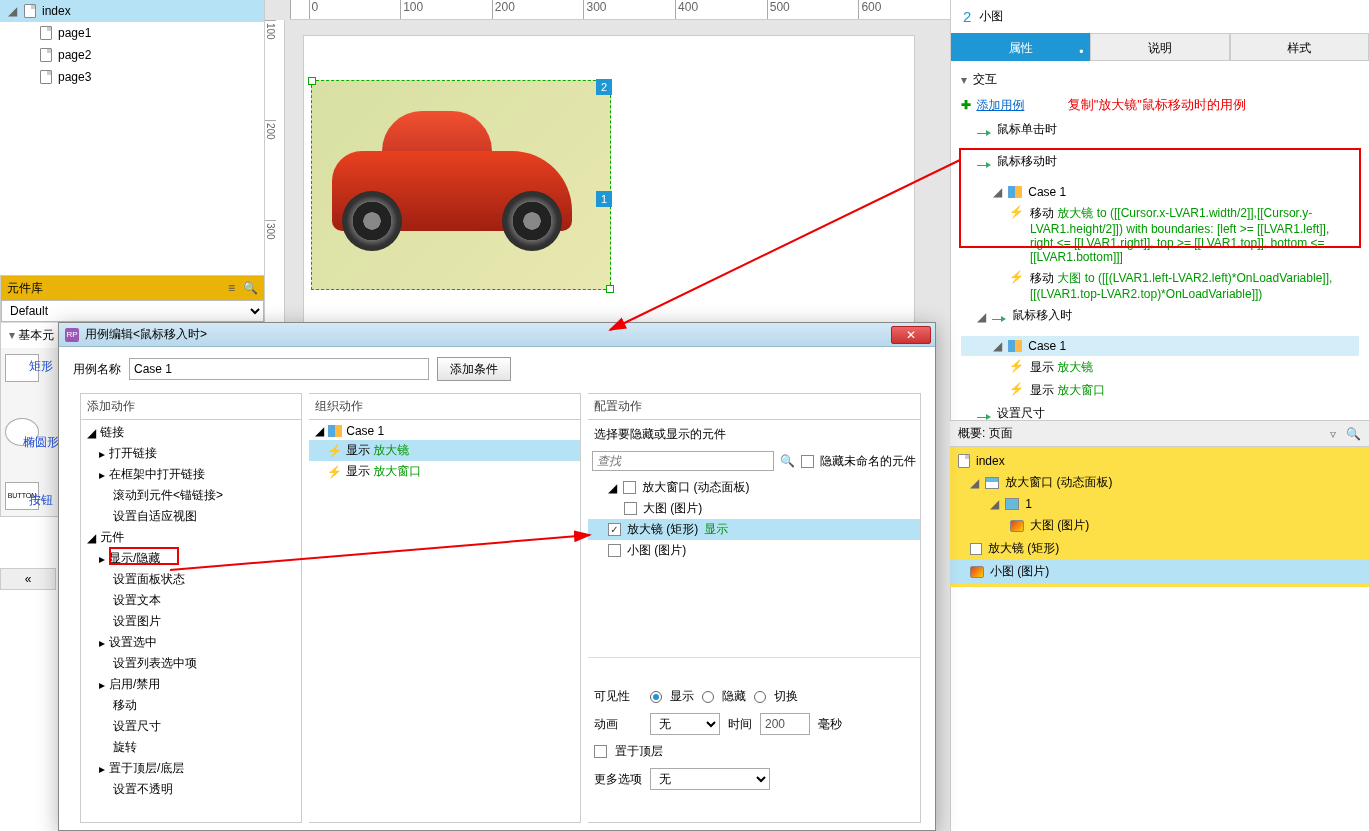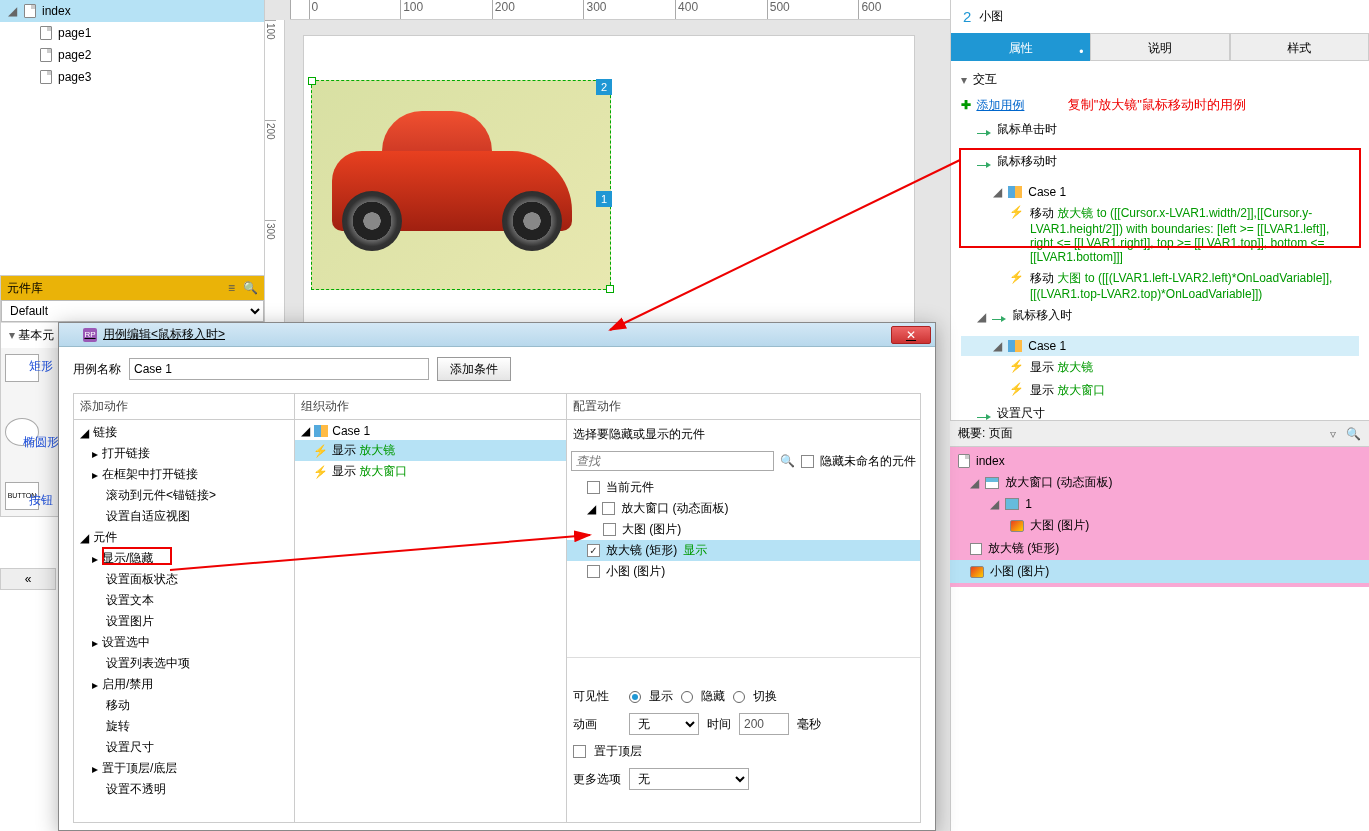--- a/index.html
+++ b/index.html
@@ -65,47 +65,47 @@
 .event-icon::after { content:''; position:absolute; right:0; top:2px; width:0; height:0; border-left:5px solid #3a6; border-top:3px solid transparent; border-bottom:3px solid transparent; }
 .case-row { padding:3px 4px 3px 32px; display:flex; align-items:center; gap:6px; background:#d4eef9; }
 .case-row.nobg { background:transparent; }
 .case-icon { width:14px; height:12px; background:linear-gradient(90deg,#5ad 50%,#fb4 50%); display:inline-block; }
 .action-row { padding:3px 4px 3px 48px; display:flex; align-items:flex-start; gap:6px; }
 .bolt { color:#888; }
 .green { color:#090; }
 .red-box { border:2px solid #e00; position:absolute; }
 
 
-.outline-panel { position:absolute; right:0; top:420px; width:419px; background:#f9a8d4; border-top:1px solid #ccc; }
+.outline-panel { position:absolute; right:0; top:420px; width:419px; background:#fde047; border-top:1px solid #ccc; }
 .outline-header { background:#eee; padding:4px 8px; display:flex; align-items:center; justify-content:space-between; border-bottom:1px solid #ccc; }
 .outline-header-icons { display:flex; gap:10px; color:#777; }
 .outline-body { padding:4px 0; }
 .outline-row { padding:3px 8px; display:flex; align-items:center; gap:6px; cursor:pointer; }
 .outline-row.lvl1 { padding-left:20px; }
 .outline-row.lvl2 { padding-left:40px; }
 .outline-row.lvl3 { padding-left:60px; }
 .outline-row.selected { background:#b6e2f5; }
 .out-icon { width:14px; height:12px; display:inline-block; border:1px solid #888; background:#fff; }
 .out-icon.panel { background:linear-gradient(180deg,#6bd 40%,#fff 40%); }
 .out-icon.img { background:linear-gradient(135deg,#e84020,#ffcc00); border-radius:2px; }
 .out-icon.state { background:#6bd; }
 .chk { width:12px; height:12px; border:1px solid #888; display:inline-block; background:#fff; }
 
 
 .dialog { position:absolute; left:58px; top:322px; width:878px; height:509px; background:#fff; border:1px solid #888; box-shadow:0 4px 20px rgba(0,0,0,0.3); }
-.dlg-title { height:24px; background:linear-gradient(180deg,#d4e8f5,#b8d8ec); display:flex; align-items:center; justify-content:space-between; padding:0 4px 0 24px; border-bottom:1px solid #9bc;text-decoration:underline; }
+.dlg-title { height:24px; background:linear-gradient(180deg,#d4e8f5,#b8d8ec); display:flex; align-items:center; justify-content:space-between; padding:0 4px 0 6px; border-bottom:1px solid #9bc; }
 .dlg-title-left { display:flex; align-items:center; gap:6px; }
 .dlg-app-icon { width:14px; height:14px; background:#9b59b6; border-radius:2px; color:#fff; font-size:8px; text-align:center; line-height:14px; }
 .dlg-close { width:40px; height:18px; background:linear-gradient(180deg,#e66,#c33); color:#fff; text-align:center; border-radius:2px; border:1px solid #a22; cursor:pointer; line-height:16px; }
 .dlg-body { padding:10px 14px; height:calc(100% - 24px); }
 .dlg-name-row { display:flex; align-items:center; gap:8px; margin-bottom:12px; }
 .dlg-name-row input { width:300px; height:22px; border:1px solid #aaa; padding:0 4px; }
 .dlg-btn { height:24px; padding:0 12px; background:linear-gradient(180deg,#fff,#e5e5e5); border:1px solid #999; cursor:pointer; }
 .dlg-cols { display:flex; gap:0; height:430px; }
-.dlg-col { border:1px solid #ccc; display:flex; flex-direction:column; }
+.dlg-col { border:1px solid #ccc; display:flex; flex-direction:column;margin-left:7px; }
 .dlg-col.c1 { width:222px; }
 .dlg-col.c2 { width:272px; border-left:none; }
 .dlg-col.c3 { flex:1; border-left:none; }
 .dlg-col-h { padding:4px 6px; color:#444; }
 .dlg-col-body { flex:1; border-top:1px solid #ccc; overflow:auto; padding:2px 0; }
 .tree-row { padding:2px 6px; display:flex; align-items:center; gap:4px; cursor:pointer; }
 .tree-row.lvl1 { padding-left:18px; }
 .tree-row.selected { background:#b6e2f5; }
 .dlg-search { display:flex; gap:6px; padding:4px; align-items:center; }
 .dlg-search input { flex:1; height:20px; border:1px solid #aaa; padding:0 4px; font-style:italic; color:#888; }
@@ -390,25 +390,25 @@
           <div class="tree-row lvl1">
               <span>▸</span>
               <span>启用/禁用</span>
             </div>
           <div class="tree-row lvl1">
               <span style="width:10px"></span>
               <span>移动</span>
             </div>
           <div class="tree-row lvl1">
               <span style="width:10px"></span>
+              <span>设置尺寸</span>
+            </div>
+          <div class="tree-row lvl1">
+              <span style="width:10px"></span>
               <span>旋转</span>
-            </div>
-          <div class="tree-row lvl1">
-              <span style="width:10px"></span>
-              <span>设置尺寸</span>
             </div>
           <div class="tree-row lvl1">
               <span>▸</span>
               <span>置于顶层/底层</span>
             </div>
           <div class="tree-row lvl1">
               <span style="width:10px"></span>
               <span>设置不透明</span>
             </div>
           <div class="tree-row lvl1">
@@ -440,24 +440,20 @@
         <div class="dlg-col-h">配置动作</div>
         <div class="dlg-col-body" style="display:flex;flex-direction:column">
           <div style="padding:4px 6px;font-weight:normal">选择要隐藏或显示的元件</div>
           <div class="dlg-search">
             <input type="text" placeholder="查找" style="">
             <span>🔍</span>
             <span class="chkbox"></span>
             <span>隐藏未命名的元件</span>
           </div>
           <div class="dlg-tree">
-            <div class="dlg-tree-row">
-                <span class="chkbox"></span>
-                <span>当前元件</span>
-              </div>
             <div class="dlg-tree-row">
                 <span>◢</span>
                 <span class="chkbox"></span>
                 <span>放大窗口 (动态面板)</span>
               </div>
             <div class="dlg-tree-row lvl1">
                 <span class="chkbox"></span>
                 <span>大图 (图片)</span>
               </div>
             <div class="dlg-tree-row sel">

